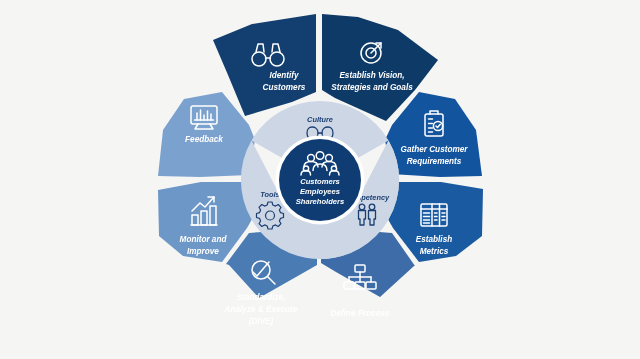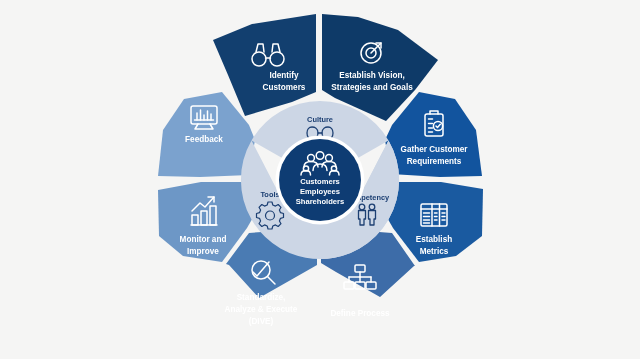--- a/index.html
+++ b/index.html
@@ -10,20 +10,21 @@
     width: 640px;
     height: 359px;
     background: #f5f5f4;
     font-family: "Liberation Sans", sans-serif;
     overflow: hidden;
   }
   #diagram-root {
     position: relative;
     width: 640px;
     height: 359px;
+    font-style: italic;
   }
   svg#wheel {
     position: absolute;
     left: 0;
     top: 0;
     width: 640px;
     height: 359px;
   }
   .seg-label {
     font-family: "Liberation Sans", sans-serif;

